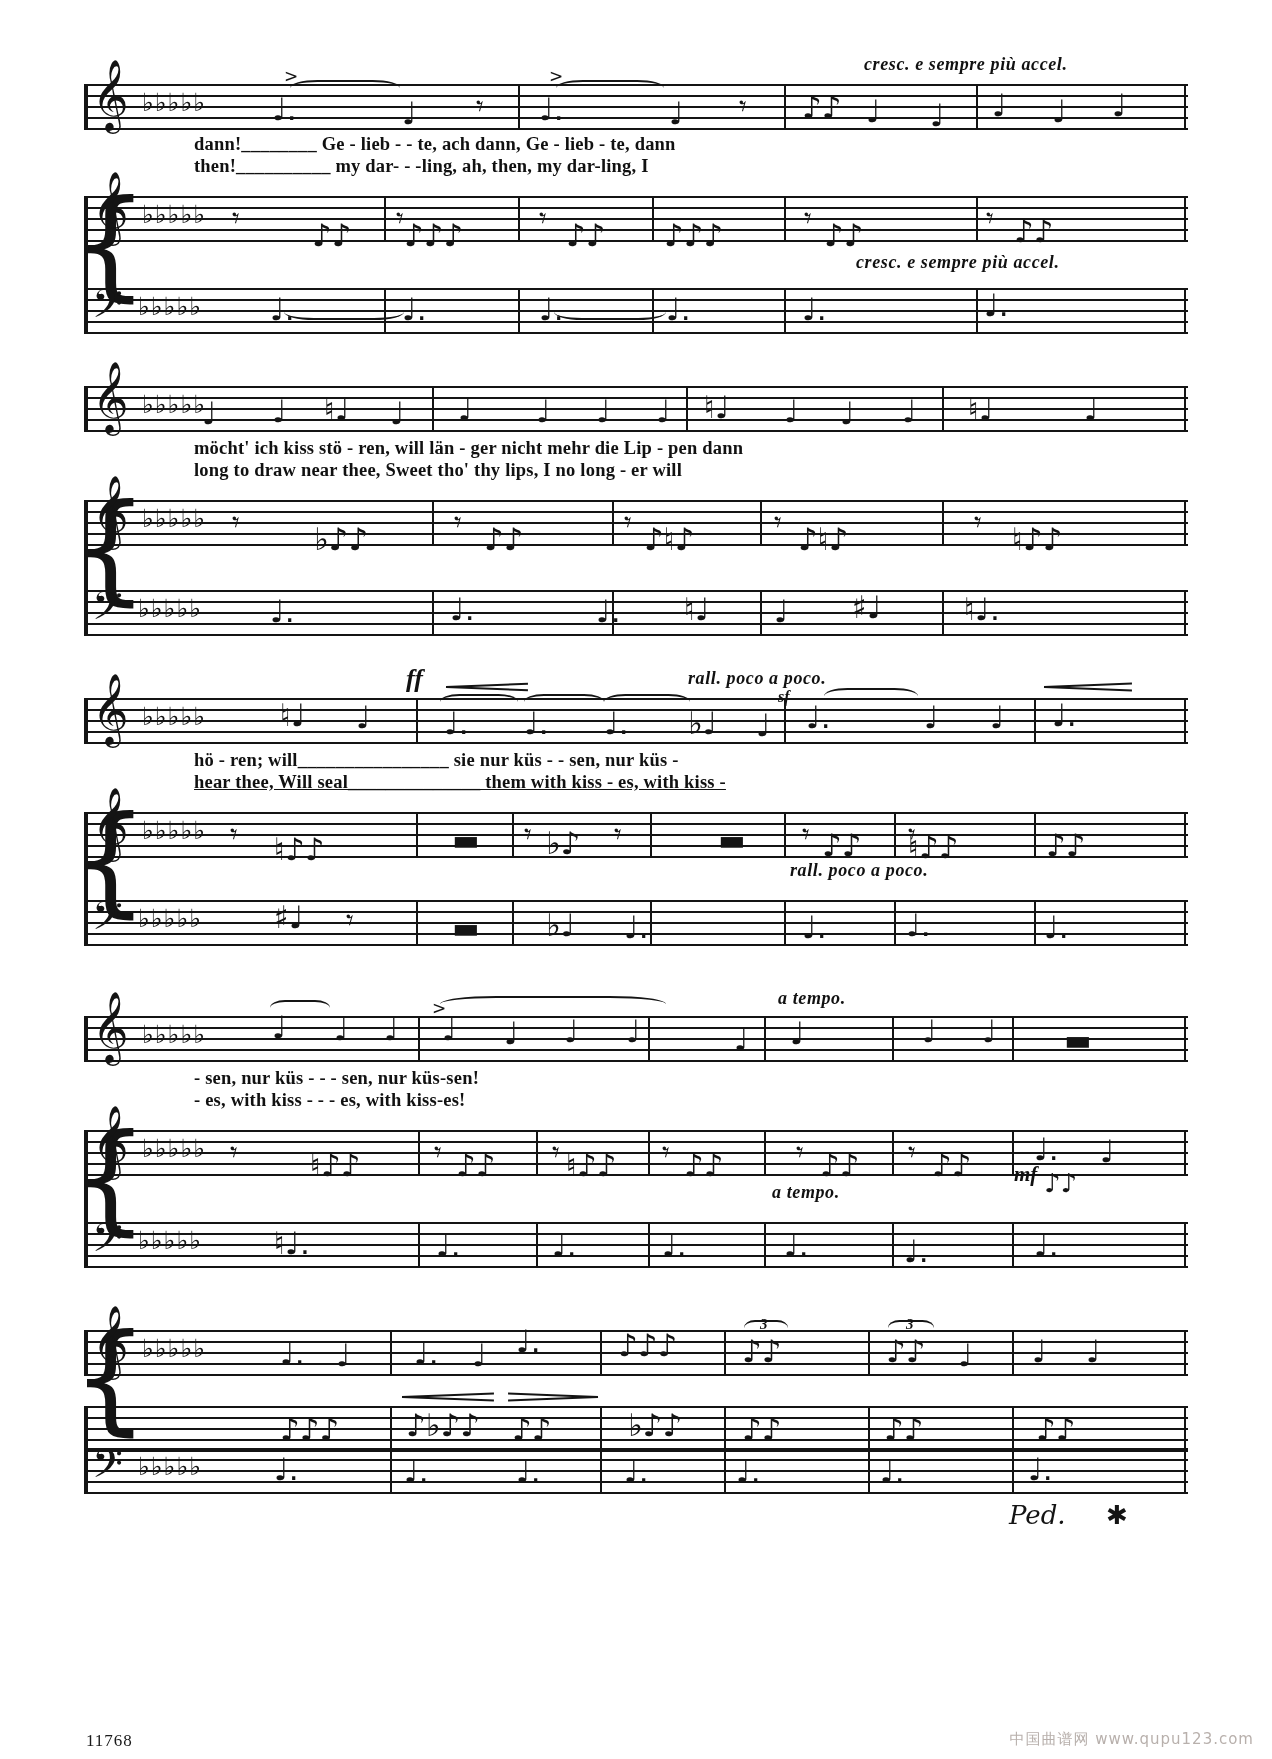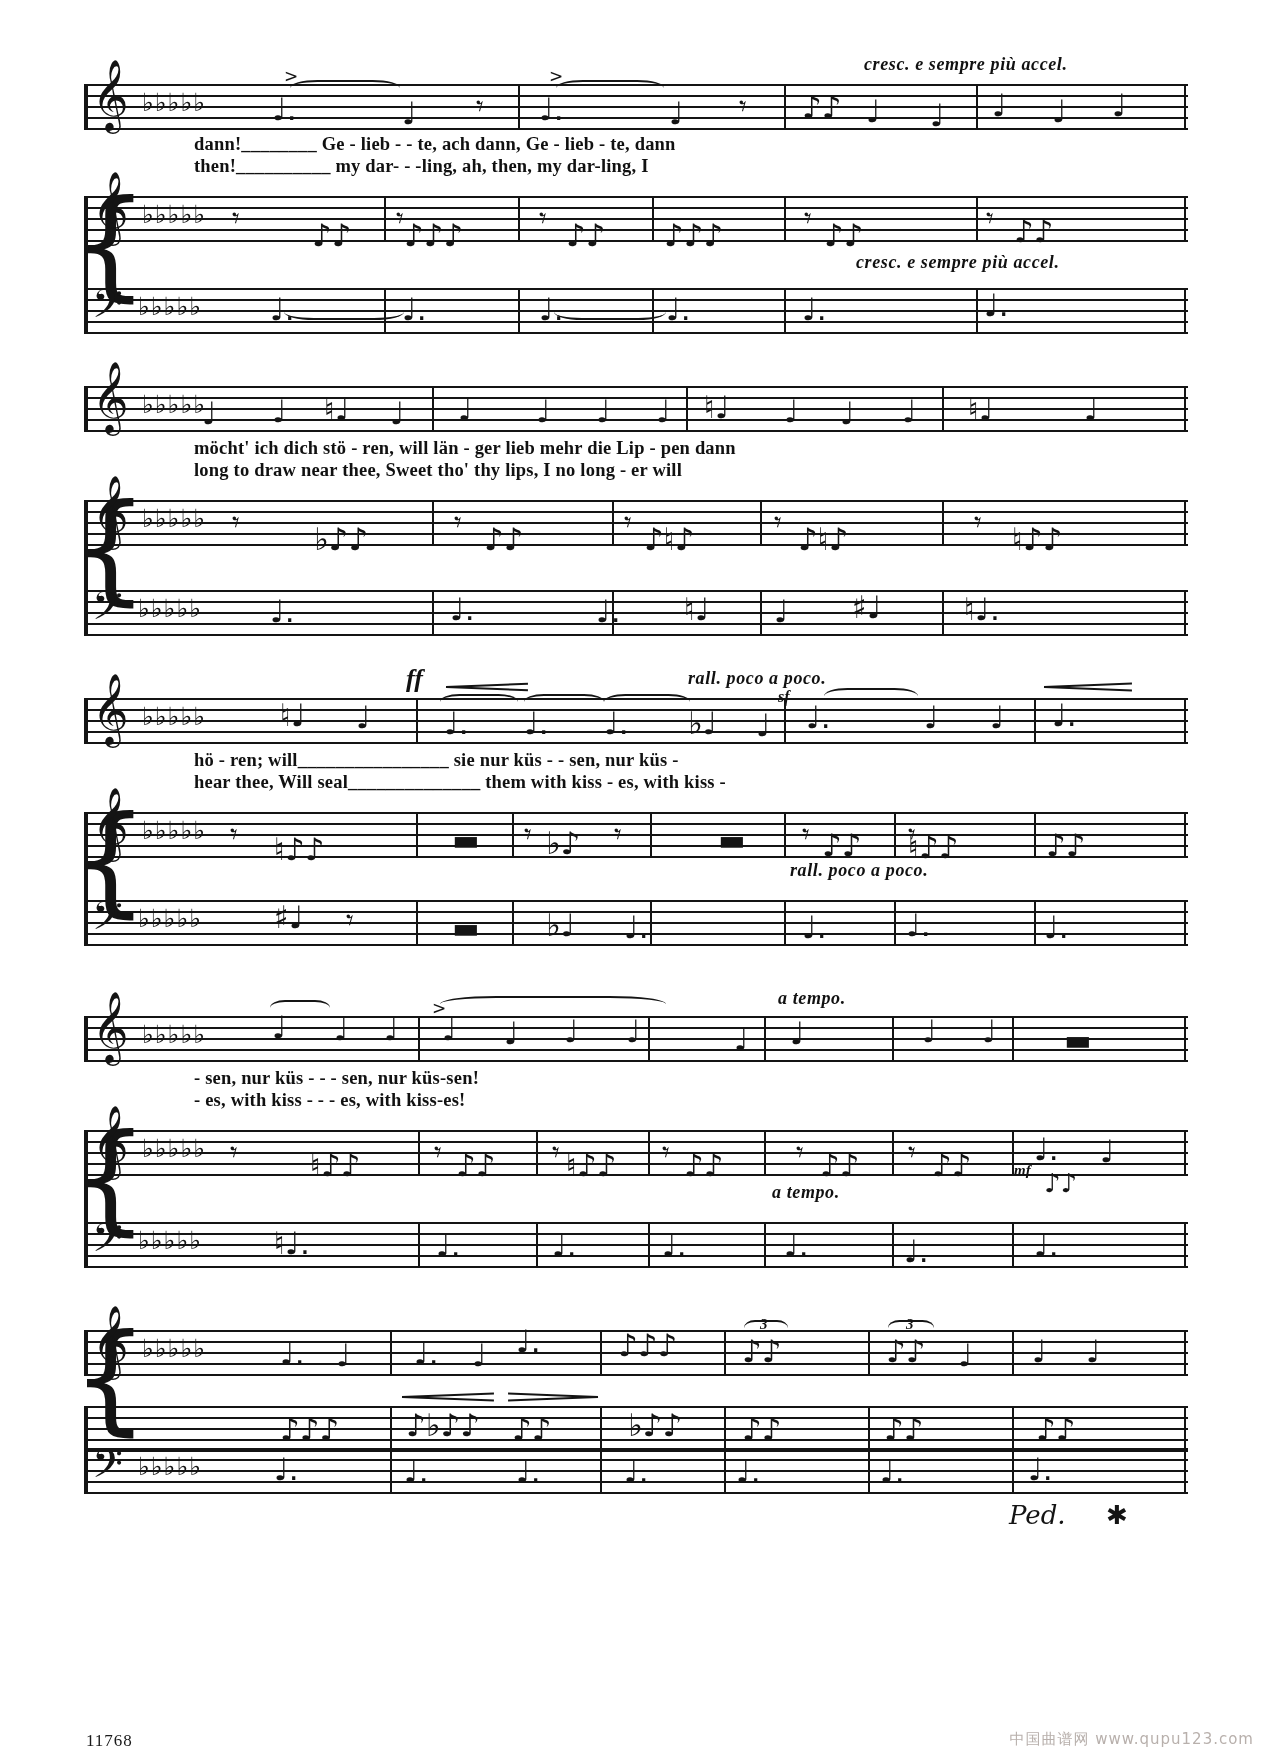--- a/index.html
+++ b/index.html
@@ -337,21 +337,21 @@
     <div class="note n" style="left:756px; top:26px;">♩</div>
     <div class="note n" style="left:818px; top:24px;">♩</div>
     <div class="note n" style="left:884px; top:22px;">♮♩</div>
     <div class="note n" style="left:1000px; top:22px;">♩</div>
 
     <div class="bar" style="left:348px; top:14px; height:46px;"></div>
     <div class="bar" style="left:602px; top:14px; height:46px;"></div>
     <div class="bar" style="left:858px; top:14px; height:46px;"></div>
     <div class="bar" style="left:1100px; top:14px; height:46px;"></div>
 
-    <div class="lyric" style="left:110px; top:66px;">möcht' ich dich   stö - ren, will län - ger   lieb mehr   die   Lip - pen dann</div>
+    <div class="lyric" style="left:110px; top:66px;">möcht' ich kiss   stö - ren, will län - ger   nicht mehr   die   Lip - pen dann</div>
     <div class="lyric" style="left:110px; top:88px;">long  to draw   near thee, Sweet tho' thy   lips,   I   no   long - er   will</div>
 
     <div class="brace" style="left:-12px; top:116px;">{</div>
     <div class="staff" style="top:128px;">
       <div class="line l0"></div>
       <div class="line l1"></div>
       <div class="line l2"></div>
       <div class="line l3"></div>
       <div class="line l4"></div>
     </div>
@@ -441,21 +441,21 @@
     <div class="note n" style="left:840px; top:30px;">♩</div>
     <div class="note n" style="left:906px; top:30px;">♩</div>
     <div class="note n" style="left:968px; top:28px;">♩․</div>
 
     <div class="bar" style="left:332px; top:26px; height:46px;"></div>
     <div class="bar" style="left:700px; top:26px; height:46px;"></div>
     <div class="bar" style="left:950px; top:26px; height:46px;"></div>
     <div class="bar" style="left:1100px; top:26px; height:46px;"></div>
 
     <div class="lyric" style="left:110px; top:78px;">hö - ren;   will________________   sie nur   küs - - sen, nur   küs -</div>
-    <div class="lyric" style="left:110px; top:100px;">hear thee, Will  seal______________  them with  kiss - es, with  kiss -</div>
+    <div class="lyric" style="left:110px; top:100px;text-decoration:underline;">hear thee, Will  seal______________  them with  kiss - es, with  kiss -</div>
 
     <div class="brace" style="left:-12px; top:128px;">{</div>
     <div class="staff" style="top:140px;">
       <div class="line l0"></div>
       <div class="line l1"></div>
       <div class="line l2"></div>
       <div class="line l3"></div>
       <div class="line l4"></div>
     </div>
     <div class="clef treble" style="left:8px; top:120px;">𝄞</div>
@@ -572,21 +572,21 @@
     <div class="note rest" style="left:468px; top:148px;">𝄾</div>
     <div class="note n" style="left:482px; top:160px;">♮♪♪</div>
     <div class="note rest" style="left:578px; top:148px;">𝄾</div>
     <div class="note n" style="left:600px; top:160px;">♪♪</div>
     <div class="note rest" style="left:712px; top:148px;">𝄾</div>
     <div class="note n" style="left:736px; top:160px;">♪♪</div>
     <div class="note rest" style="left:824px; top:148px;">𝄾</div>
     <div class="note n" style="left:848px; top:160px;">♪♪</div>
     <div class="note n" style="left:950px; top:144px;">♩․</div>
     <div class="note n" style="left:1016px; top:146px;">♩</div>
-    <div class="dyn" style="left:930px; top:172px; font-size:15px;">mf</div>
+    <div class="dyn" style="left:930px; top:172px; font-size:21px;">mf</div>
     <div class="note small" style="left:960px; top:180px;">♪♪</div>
 
     <div class="expr" style="left:688px; top:192px;">a tempo.</div>
 
     <div class="bar" style="left:334px; top:140px; height:46px;"></div>
     <div class="bar" style="left:452px; top:140px; height:46px;"></div>
     <div class="bar" style="left:564px; top:140px; height:46px;"></div>
     <div class="bar" style="left:680px; top:140px; height:46px;"></div>
     <div class="bar" style="left:808px; top:140px; height:46px;"></div>
     <div class="bar" style="left:928px; top:140px; height:46px;"></div>

